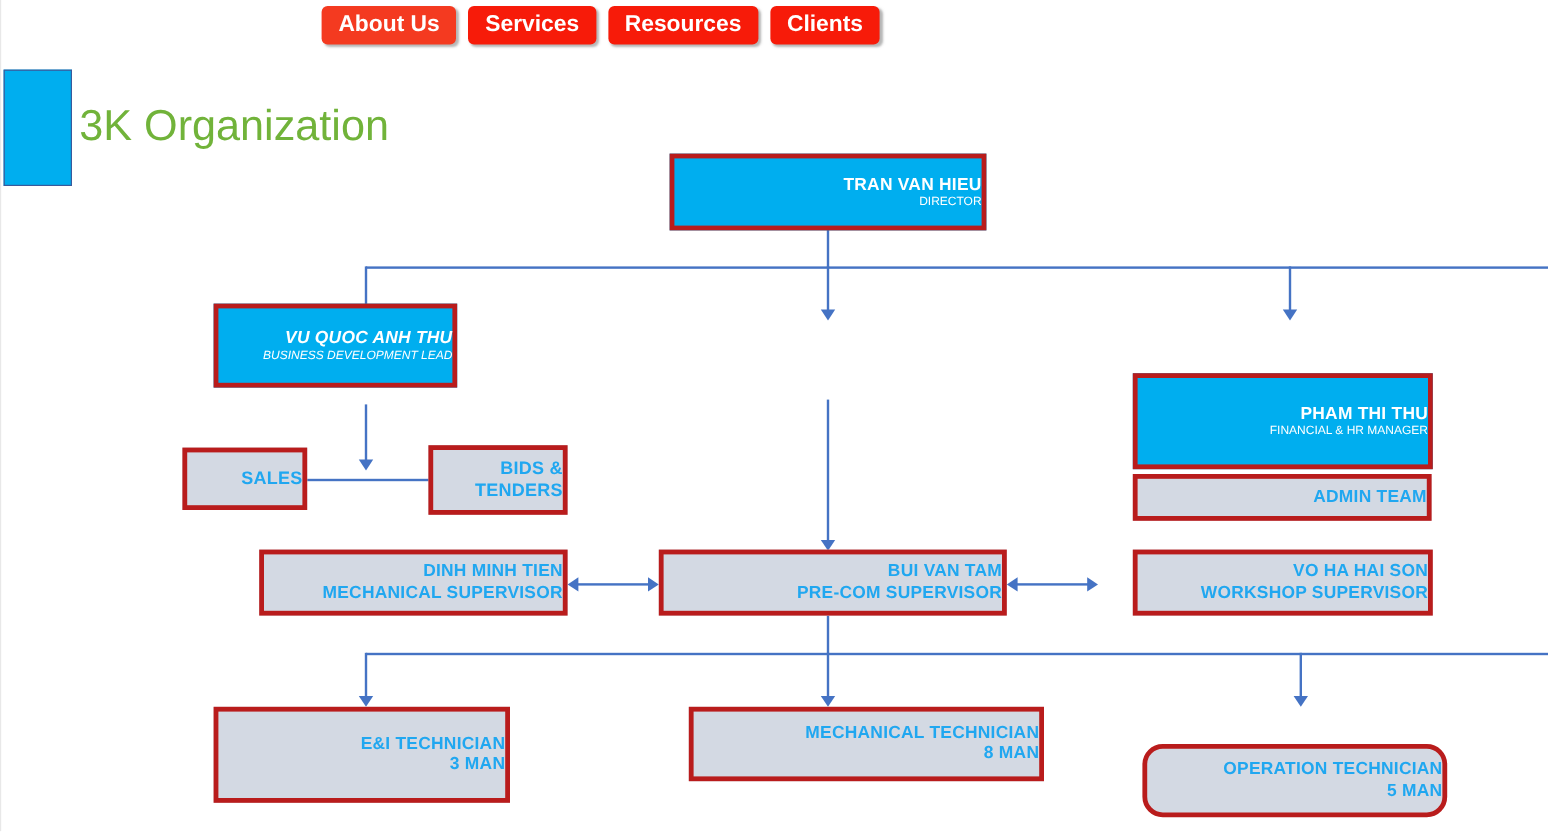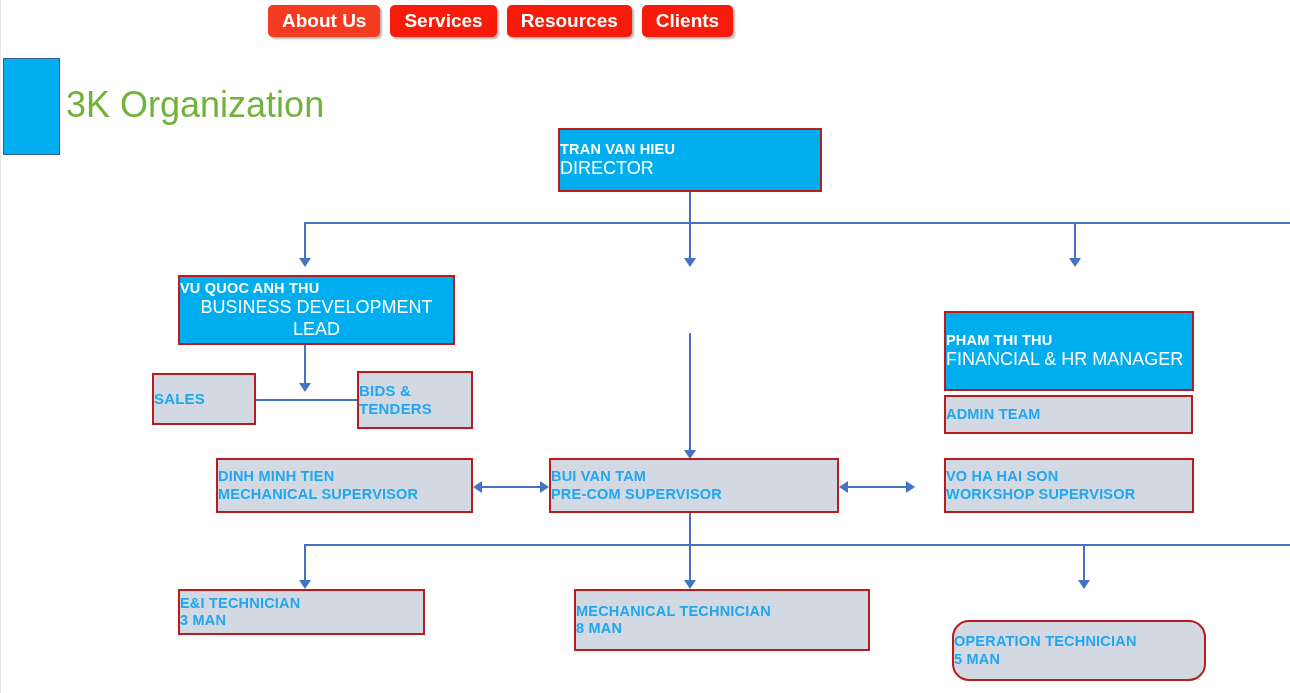--- a/index.html
+++ b/index.html
@@ -72,44 +72,44 @@
     font-size: 36px;
     color: #71b33a;
     white-space: nowrap;
     letter-spacing: 0px;
   }
 
   
   .node {
     position: absolute;
     box-sizing: border-box;
-    border: 2px solid #b91c1c;
+    border: 4px solid #b91c1c;
     display: flex;
     flex-direction: column;
-    align-items: flex-start;
+    align-items: flex-end;
     justify-content: center;
     text-align: center;
     line-height: 1.18;
     z-index: 3;
   }
   .node.blue {
     background: #00aeef;
     color: #ffffff;
   }
   .node.grey {
     background: #d3d9e3;
     color: #20a7f0;
   }
   .node .ln1 {
     font-weight: bold;
     font-size: 14.5px;
     letter-spacing: .2px;
   }
   .node .ln2 {
-    font-size: 18px;
+    font-size: 10px;
   }
   .node.grey .ln1,
   .node.grey .ln2 {
     font-weight: bold;
   }
   .node.small .ln1 { font-size: 15px; }
 
   
   .vline, .hline {
     position: absolute;
@@ -178,21 +178,21 @@
   <div class="vline" style="left:1074px; top:222px; height:39px;"></div>
   <div class="arrow-down" style="left:299px; top:258px;"></div>
   <div class="arrow-down" style="left:684px; top:258px;"></div>
   <div class="arrow-down" style="left:1069px; top:258px;"></div>
 
   <div class="node blue" style="left:558px; top:128px; width:264px; height:64px;">
     <div class="ln1">TRAN VAN HIEU</div>
     <div class="ln2">DIRECTOR</div>
   </div>
 
-  <div class="node blue" style="left:178px; top:275px; width:277px; height:70px;">
+  <div class="node blue" style="left:178px; top:253px; width:203px; height:70px;font-style:italic;">
     <div class="ln1">VU QUOC ANH THU</div>
     <div class="ln2">BUSINESS DEVELOPMENT LEAD</div>
   </div>
 
 
   <div class="node blue" style="left:944px; top:271px; width:250px; height:80px;margin-top:40px;">
     <div class="ln1">PHAM THI THU</div>
     <div class="ln2">FINANCIAL &amp; HR MANAGER</div>
   </div>
 
@@ -244,21 +244,21 @@
 
   <div class="vline" style="left:689px; top:513px; height:32px;"></div>
   <div class="hline" style="left:305px; top:544px; width:1080px;"></div>
   <div class="vline" style="left:304px; top:544px; height:39px;"></div>
   <div class="vline" style="left:689px; top:544px; height:39px;"></div>
   <div class="vline" style="left:1083px; top:544px; height:39px;"></div>
   <div class="arrow-down" style="left:299px; top:580px;"></div>
   <div class="arrow-down" style="left:684px; top:580px;"></div>
   <div class="arrow-down" style="left:1078px; top:580px;"></div>
 
-  <div class="node grey" style="left:178px; top:589px; width:247px; height:46px;">
+  <div class="node grey" style="left:178px; top:589px; width:247px; height:80px;">
     <div class="ln1">E&amp;I TECHNICIAN</div>
     <div class="ln1">3 MAN</div>
   </div>
 
   <div class="node grey" style="left:542px; top:589px; width:296px; height:62px;margin-left:32px;">
     <div class="ln1">MECHANICAL TECHNICIAN</div>
     <div class="ln1">8 MAN</div>
   </div>
 
   <div class="node grey" style="left:952px; top:620px; width:254px; height:61px;border-radius:17px;">

